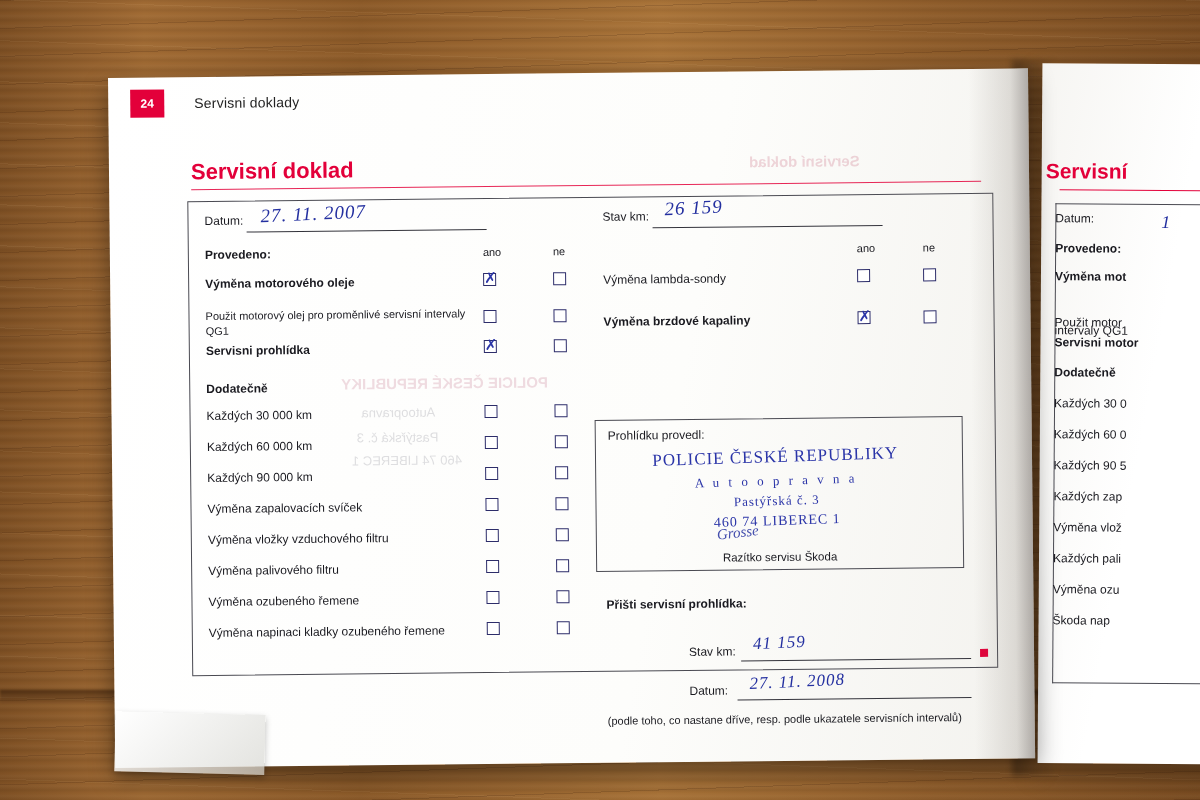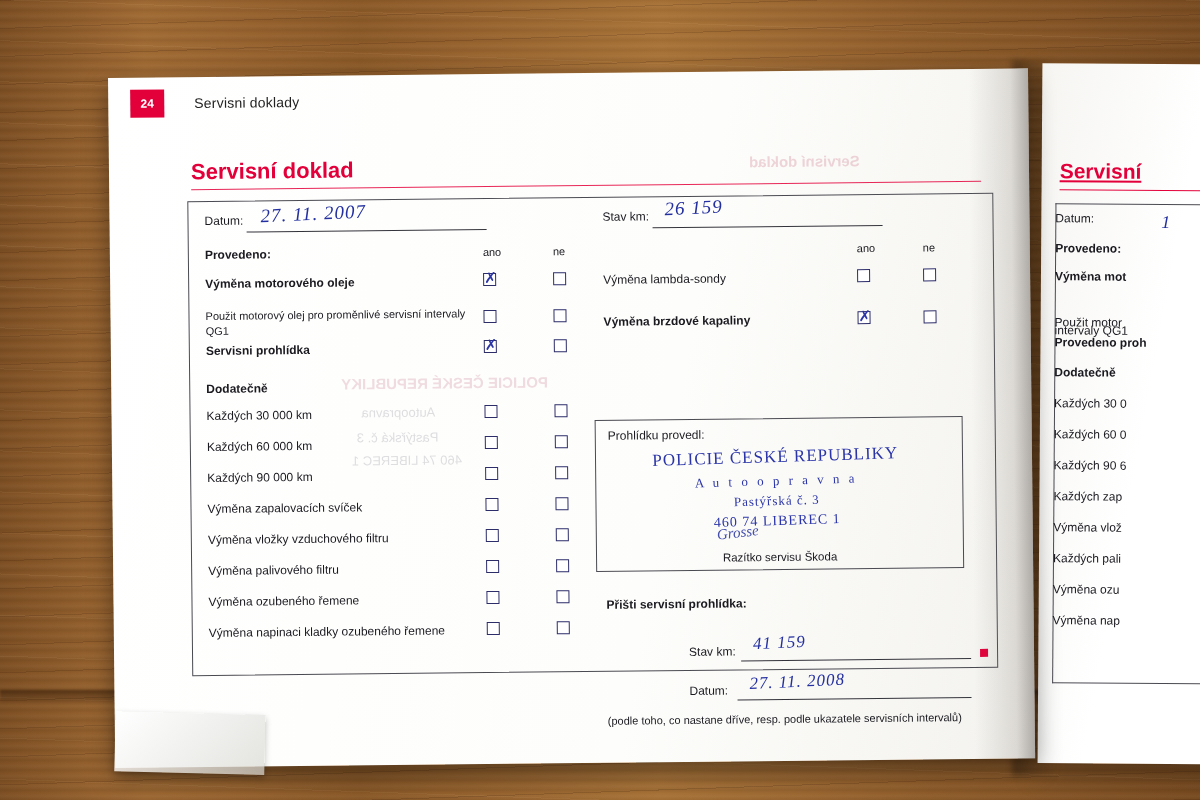--- a/index.html
+++ b/index.html
@@ -142,21 +142,21 @@
     position:absolute; left:120px; top:105px;
     font-family:"Liberation Serif", serif; font-style:italic;
     color:#2430a0; font-size:15px; transform:rotate(-6deg); opacity:.85;
   }
 
   .red-dot{
     position:absolute; left:866px; top:580px; width:8px; height:8px; background:#e3003a;
   }
 
   
-  .rp-title { position:absolute; left:18px; top:96px; color:#e3003a; font-size:21px; font-weight:700;text-decoration:underline; }
+  .rp-title { position:absolute; left:4px; top:96px; color:#e3003a; font-size:21px; font-weight:700; }
   .rp-rule { position:absolute; left:18px; top:126px; width:240px; height:1px; background:#e3003a; }
   .rp-box { position:absolute; left:14px; top:140px; width:246px; height:480px; border:1px solid #4a4a52; border-right:none; }
   .rp-line { position:absolute; left:14px; font-size:12px; color:#1a1a20; white-space:nowrap; }
   .rp-hand { position:absolute; left:120px; top:148px; font-family:"Liberation Serif", serif; font-style:italic; color:#2430a0; font-size:18px; }
 
   
   .ghost {
     position:absolute; color:rgba(150,150,160,0.30); font-size:13px;
     transform:scaleX(-1); pointer-events:none; font-family:"Liberation Sans", sans-serif;
   }
@@ -175,30 +175,30 @@
   <div class="rp-rule"></div>
   <div class="rp-box"></div>
 
   <div class="rp-line" style="top:148px;">Datum:</div>
   <div class="rp-hand">1</div>
   <div class="rp-line" style="top:178px; font-weight:700;">Provedeno:</div>
 
   <div class="rp-line" style="top:206px; font-weight:700;">Výměna mot</div>
   <div class="rp-line" style="top:232px;margin-top:20px;">Použit motor</div>
   <div class="rp-line" style="top:260px;">intervaly QG1</div>
-  <div class="rp-line" style="top:272px; font-weight:700;">Provedeno proh</div>
+  <div class="rp-line" style="top:272px; font-weight:700;">Servisni motor</div>
   <div class="rp-line" style="top:302px; font-weight:700;">Dodatečně</div>
   <div class="rp-line" style="top:333px;">Každých 30 0</div>
   <div class="rp-line" style="top:364px;">Každých 60 0</div>
-  <div class="rp-line" style="top:395px;">Každých 90 6</div>
+  <div class="rp-line" style="top:395px;">Každých 90 5</div>
   <div class="rp-line" style="top:426px;">Každých zap</div>
   <div class="rp-line" style="top:457px;">Výměna vlož</div>
   <div class="rp-line" style="top:488px;">Každých pali</div>
   <div class="rp-line" style="top:519px;">Výměna ozu</div>
-  <div class="rp-line" style="top:550px;">Výměna nap</div>
+  <div class="rp-line" style="top:550px;">Škoda nap</div>
 </div>
 
 <div class="page-left">
 
   <div class="hdr">
     <div class="pagebox">24</div>
     <div class="hdr-title">Servisni doklady</div>
   </div>
 
   <div class="doc-title">Servisní doklad</div>

